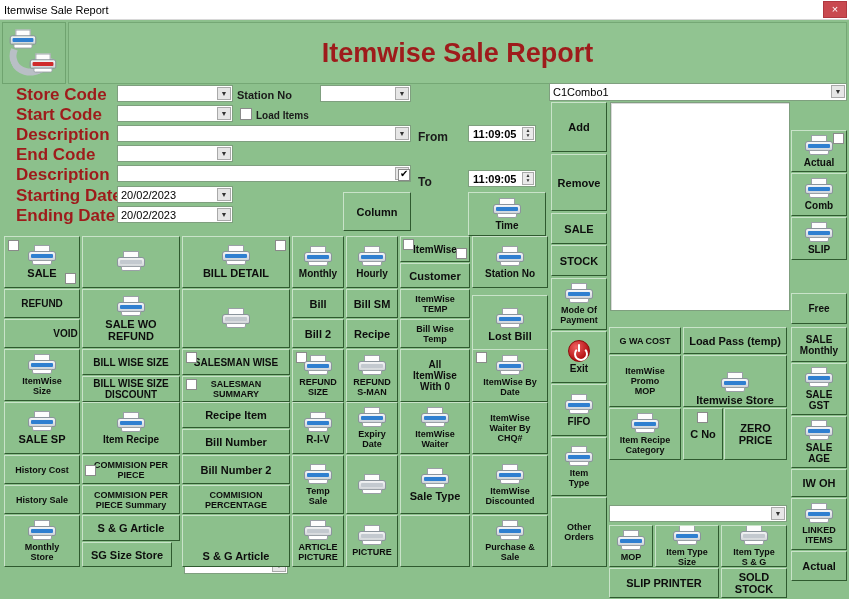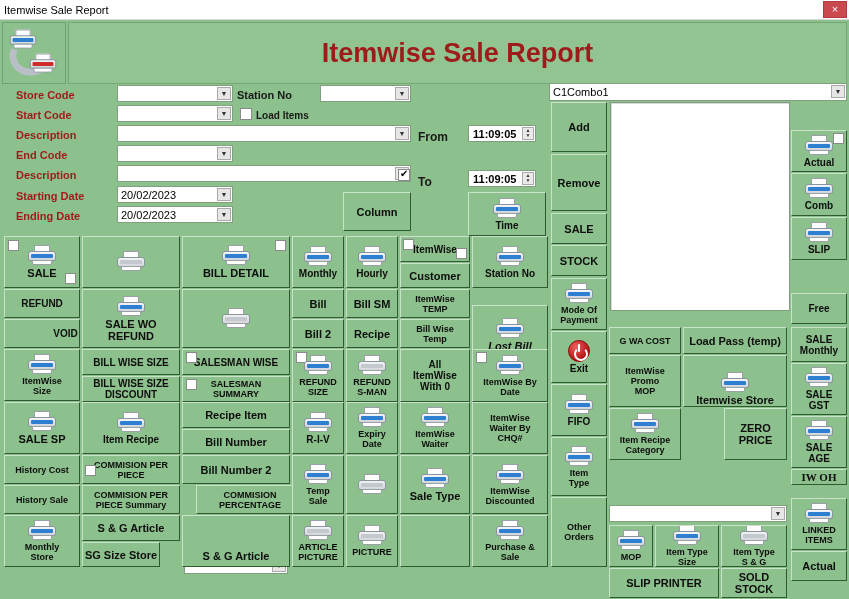--- a/index.html
+++ b/index.html
@@ -44,21 +44,21 @@
     background:#91c491; border:1px solid #75a875;
     display:flex; align-items:center; justify-content:center;
   }
   .hdr-title {
     font-size:27px; font-weight:bold; color:#9e1b1b;
     font-family:"Liberation Sans", sans-serif; letter-spacing:0px;
   }
 
   
   .lbl {
-    position:absolute; font-size:11px; font-weight:bold; color:#9e1b1b;
+    position:absolute; font-size:17px; font-weight:bold; color:#9e1b1b;
     white-space:nowrap; line-height:14px;
   }
   .lbl-dark {
     position:absolute; font-size:11px; font-weight:bold; color:#1a1a1a;
     white-space:nowrap; line-height:14px;
   }
   .combo {
     position:absolute; background:#ffffff; border:1px solid #7f9f7f;
     height:17px;
   }
@@ -420,21 +420,21 @@
       <span class="cap sm">COMMISION PER
 PIECE</span>
     </div>
     <div class="btn" style="left:82px; top:465px; width:98px; height:29px;">
       <span class="cap sm">COMMISION PER
 PIECE Summary</span>
     </div>
     <div class="btn" style="left:82px; top:495px; width:98px; height:26px;">
       <span class="cap lg">S &amp; G Article</span>
     </div>
-    <div class="btn" style="left:82px; top:522px; width:78px; height:25px;text-align:center;">
+    <div class="btn" style="left:82px; top:522px; width:90px; height:25px;text-align:center;">
       <span class="cap lg">SG Size Store</span>
     </div>
 
     <div class="btn" style="left:182px; top:216px; width:108px; height:52px;">
       <span class="bchk" style="right:3px; top:3px;"></span>
       <span class="pr">
           <span class="paper"></span>
           <span class="body"></span>
           <span class="bar"></span>
           <span class="tray"></span>
@@ -461,21 +461,21 @@
     </div>
     <div class="btn" style="left:182px; top:382px; width:108px; height:26px;">
       <span class="cap lg">Recipe Item</span>
     </div>
     <div class="btn" style="left:182px; top:409px; width:108px; height:25px;">
       <span class="cap lg">Bill  Number</span>
     </div>
     <div class="btn" style="left:182px; top:435px; width:108px; height:29px;">
       <span class="cap lg">Bill Number 2</span>
     </div>
-    <div class="btn" style="left:182px; top:465px; width:108px; height:29px;margin-left:14px;">
+    <div class="btn" style="left:182px; top:465px; width:108px; height:29px;">
       <span class="cap sm">COMMISION
 PERCENTAGE</span>
     </div>
     <div class="combo" style="left:184px; top:537px; width:104px; height:17px; top:537px;">
       <span class="cval"></span>
       <span class="arrow">▼</span>
     </div>
     <div class="btn" style="left:182px; top:495px; width:108px; height:52px; justify-content:flex-end; padding-bottom:4px;">
       <span class="cap lg">S &amp; G Article</span>
     </div>
@@ -636,21 +636,21 @@
 
     <div class="btn" style="left:472px; top:216px; width:76px; height:52px;">
       <span class="pr">
           <span class="paper"></span>
           <span class="body"></span>
           <span class="bar"></span>
           <span class="tray"></span>
         </span>
       <span class="cap">Station No</span>
     </div>
-    <div class="btn" style="left:472px; top:285px; width:76px; height:59px;font-style:italic;">
+    <div class="btn" style="left:472px; top:275px; width:76px; height:59px;">
       <span class="pr">
           <span class="paper"></span>
           <span class="body"></span>
           <span class="bar"></span>
           <span class="tray"></span>
         </span>
       <span class="cap lg">Lost  Bill</span>
     </div>
     <div class="btn" style="left:472px; top:329px; width:76px; height:53px;">
       <span class="bchk" style="left:3px; top:2px;"></span>
@@ -751,20 +751,24 @@
     </div>
     <div class="btn" style="left:683px; top:335px; width:104px; height:52px;justify-content:flex-end;">
       <span class="pr">
           <span class="paper"></span>
           <span class="body"></span>
           <span class="bar"></span>
           <span class="tray"></span>
         </span>
       <span class="cap lg">Itemwise Store</span>
     </div>
+    <div class="btn" style="left:683px; top:388px; width:40px; height:52px;">
+      <span class="bchk" style="left:13px; top:3px;"></span>
+      <span class="cap lg">C No</span>
+    </div>
     <div class="btn" style="left:724px; top:388px; width:63px; height:52px;">
       <span class="cap lg">ZERO
 PRICE</span>
     </div>
 
     <div class="combo" style="left:609px; top:485px; width:178px; height:17px;">
       <span class="cval"></span>
       <span class="arrow">▼</span>
     </div>
 
@@ -822,21 +826,21 @@
     <div class="btn" style="left:791px; top:396px; width:56px; height:52px;">
       <span class="pr">
           <span class="paper"></span>
           <span class="body"></span>
           <span class="bar"></span>
           <span class="tray"></span>
         </span>
       <span class="cap">SALE
 AGE</span>
     </div>
-    <div class="btn" style="left:791px; top:449px; width:56px; height:16px;font-family:Liberation Serif, serif;">
+    <div class="btn" style="left:791px; top:449px; width:56px; height:28px;">
       <span class="cap lg">IW OH</span>
     </div>
     <div class="btn" style="left:791px; top:478px; width:56px; height:52px;">
       <span class="pr">
           <span class="paper"></span>
           <span class="body"></span>
           <span class="bar"></span>
           <span class="tray"></span>
         </span>
       <span class="cap sm">LINKED

